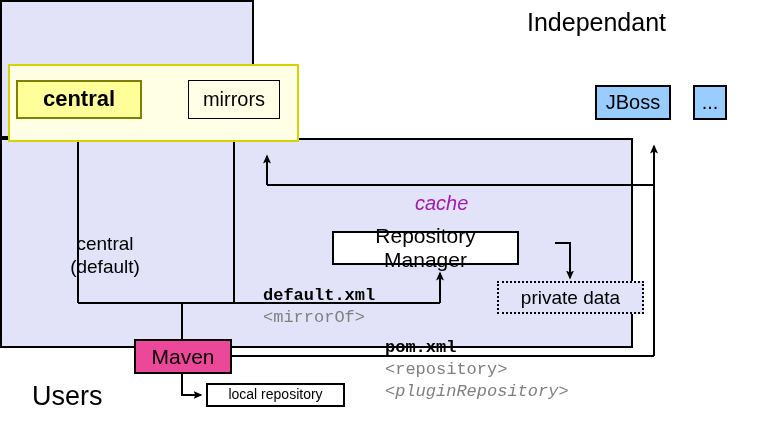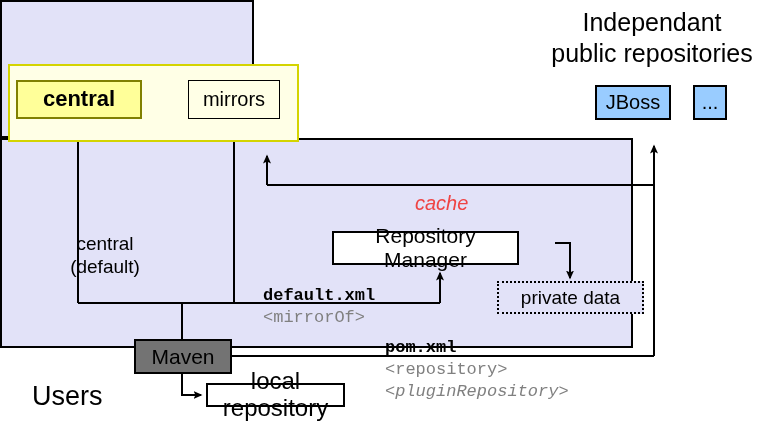--- a/index.html
+++ b/index.html
@@ -60,21 +60,20 @@
     left: 527px; top: 2px;
     width: 250px; height: 134px;
     background: #e2e2f8;
     border: 2px solid #000000;
     display: block;
   }
   #independent-title {
     position: absolute;
     left: 527px; top: 7px;
     width: 250px;
-    text-align: center;
     font-size: 25px;
     color: #000;
     line-height: 1.22;
   }
   #jboss-box {
     left: 595px; top: 85px;
     width: 76px; height: 35px;
     background: #99ccff;
     border: 2px solid #000000;
     font-size: 20px;
@@ -121,30 +120,30 @@
   #private-data-box {
     left: 497px; top: 281px;
     width: 147px; height: 33px;
     background: #e2e2f8;
     border: 2px dotted #000000;
     font-size: 19px;
   }
   #maven-box {
     left: 134px; top: 339px;
     width: 98px; height: 35px;
-    background: #737373;
+    background: #ec4899;
     border: 2px solid #000000;
     font-size: 21px;
   }
   #local-repo-box {
     left: 206px; top: 383px;
     width: 139px; height: 24px;
     background: #ffffff;
     border: 2px solid #000000;
-    font-size: 24px;
+    font-size: 14px;
   }
 
   
   .mono-bold {
     position: absolute;
     font-family: "Liberation Mono", "DejaVu Sans Mono", monospace;
     font-weight: bold;
     font-size: 17px;
     color: #000000;
     white-space: nowrap;
@@ -159,21 +158,21 @@
   #settings-xml-label { left: 263px; top: 286px; }
   #mirrorof-label     { left: 263px; top: 308px; }
   #pom-xml-label      { left: 385px; top: 338px; }
   #repository-label   { left: 385px; top: 360px; }
   #pluginrepo-label   { left: 385px; top: 382px; font-style: italic; }
   #cache-label {
     position: absolute;
     left: 415px; top: 192px;
     font-size: 20px;
     font-style: italic;
-    color: #ef4444;
+    color: #a21caf;
     white-space: nowrap;
   }
 </style>
 </head>
 <body>
 
 <svg id="canvas" viewBox="0 0 781 426" xmlns="http://www.w3.org/2000/svg">
   <defs>
     <marker id="arrowhead" markerWidth="10" markerHeight="10" refX="7.5" refY="4" orient="auto" markerUnits="userSpaceOnUse">
       <path d="M0,0 L9,4 L0,8 L2,4 Z" fill="#000000"></path>
@@ -204,21 +203,20 @@
 
 <div class="box" id="public-repos-panel"></div>
 
 <div class="box" id="central-box">central</div>
 
 <div class="box" id="mirrors-box">mirrors</div>
 
 <div id="independent-panel"></div>
 <div id="independent-title">
   <div>Independant</div>
-  <div>public repositories</div>
 </div>
 <div class="box" id="jboss-box">JBoss</div>
 <div class="box" id="ellipsis-box">...</div>
 
 <div id="users-panel"></div>
 <div id="users-label">Users</div>
 
 <div id="central-default-label">
   <div>central</div>
   <div>(default)</div>

